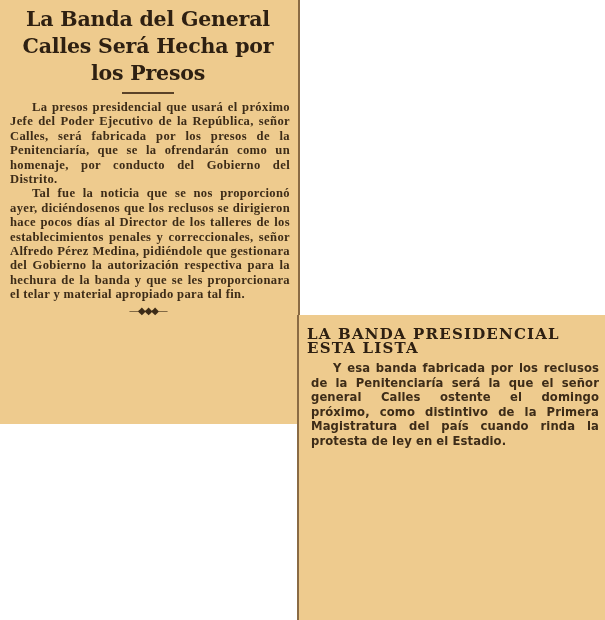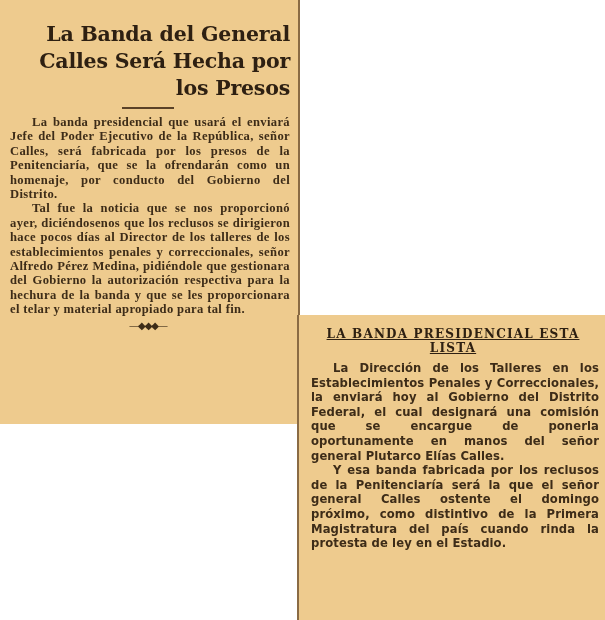--- a/index.html
+++ b/index.html
@@ -7,50 +7,49 @@
     width: 605px; height: 620px; background: #ffffff; position: relative; overflow: hidden;
     font-family: "DejaVu Serif", serif;
   }
   .clipping {
     position: absolute; background: #eecb8e; color: #3a2a16;
     box-sizing: border-box;
   }
   #clip-left { left: 0; top: 0; width: 300px; height: 424px; border-right: 2px solid #8a6b44; padding: 0 8px 0 6px; }
   #clip-right { left: 297px; top: 315px; width: 308px; height: 305px; border-left: 2px solid #8a6b44; padding: 0 6px 0 8px; }
   .headline {
-    font-family: "DejaVu Serif", serif; font-weight: bold; text-align: right;
-    font-size: 20.5px; line-height: 27px; color: #2e2012; margin-top: 21px; letter-spacing: -0.2px;
+    font-family: "DejaVu Serif", serif; font-weight: bold; text-align: center;
+    font-size: 20.5px; line-height: 27px; color: #2e2012; margin-top: 6px; letter-spacing: -0.2px;
   }
   .rule { width: 52px; height: 2px; background: #5a4228; margin: 5px auto 6px; }
   .body-text {
     font-family: "Liberation Serif", serif; font-weight: bold; font-size: 12.6px;
     line-height: 14.4px; text-align: justify; color: #3d2c18; letter-spacing: 0.35px;
     padding-left: 4px;
   }
   .body-text p { margin: 0; text-indent: 22px; }
   .ornament { text-align: center; font-size: 10px; color: #3d2c18; margin-top: 3px; letter-spacing: -1px; }
   .subhead {
-    font-family: "DejaVu Serif", serif; font-weight: bold; text-align: center;
-    font-size: 12px; line-height: 14px; letter-spacing: 1.2px; color: #2e2012;
-    margin-top: 12px; margin-bottom: 6px; text-decoration: underline;
+    font-family: "DejaVu Serif", serif; font-weight: bold; text-align: left;
+    font-size: 15px; line-height: 14px; letter-spacing: 1.2px; color: #2e2012;
+    margin-top: 12px; margin-bottom: 6px;
   }
   #clip-right .body-text { font-family: "DejaVu Sans", sans-serif; font-size: 11.6px; line-height: 14.6px; letter-spacing: 0.1px; }
 </style>
 </head>
 <body>
 
 <div class="clipping" id="clip-left">
   <div class="headline">La Banda del General Calles Será Hecha por los Presos</div>
   <div class="rule"></div>
   <div class="body-text">
-    <p>La banda presidencial que usará el enviará Jefe del Poder Ejecutivo de la República, señor Calles, será fabricada por los presos de la Penitenciaría, que se la ofrendarán como un homenaje, por conducto del Gobierno del Distrito.</p>
+    <p>La presos presidencial que usará el próximo Jefe del Poder Ejecutivo de la República, señor Calles, será fabricada por los presos de la Penitenciaría, que se la ofrendarán como un homenaje, por conducto del Gobierno del Distrito.</p>
     <p>Tal fue la noticia que se nos proporcionó ayer, diciéndosenos que los reclusos se dirigieron hace pocos días al Director de los talleres de los establecimientos penales y correccionales, señor Alfredo Pérez Medina, pidiéndole que gestionara del Gobierno la autorización respectiva para la hechura de la banda y que se les proporcionara el telar y material apropiado para tal fin.</p>
   </div>
   <div class="ornament">—◆◆◆—</div>
 </div>
 
 <div class="clipping" id="clip-right">
   <div class="subhead">LA BANDA PRESIDENCIAL ESTA LISTA</div>
   <div class="body-text">
-    <p>La Dirección de los Talleres en los Establecimientos Penales y Correccionales, la enviará hoy al Gobierno del Distrito Federal, el cual designará una comisión que se encargue de ponerla oportunamente en manos del señor general Plutarco Elías Calles.</p>
     <p>Y esa banda fabricada por los reclusos de la Penitenciaría será la que el señor general Calles ostente el domingo próximo, como distintivo de la Primera Magistratura del país cuando rinda la protesta de ley en el Estadio.</p>
   </div>
 </div>
 
 </body></html>

